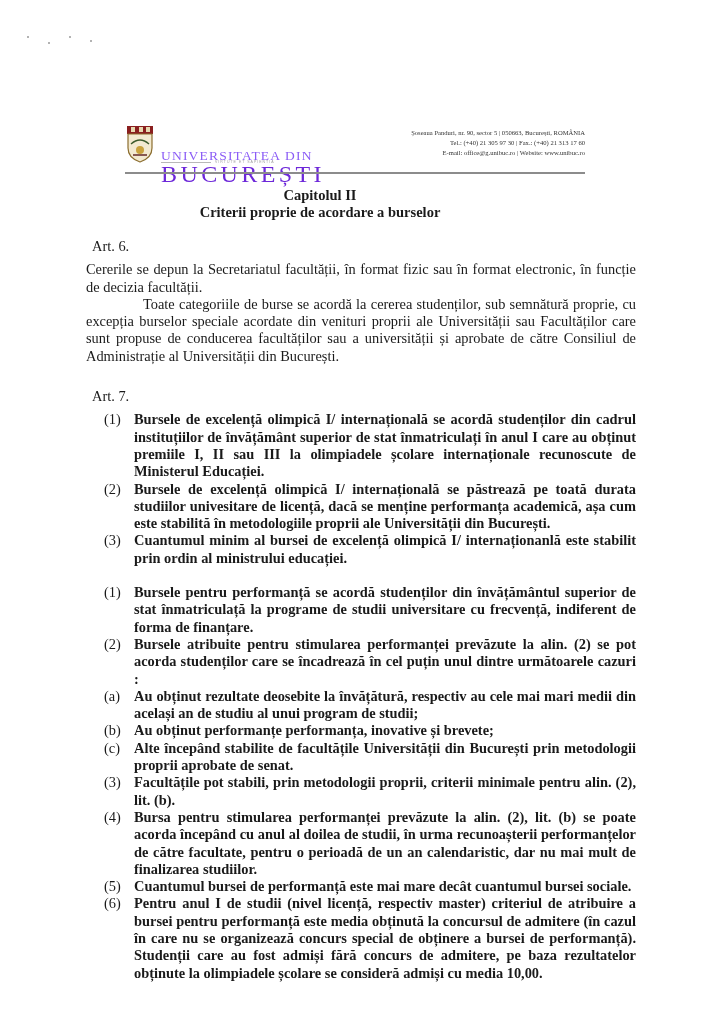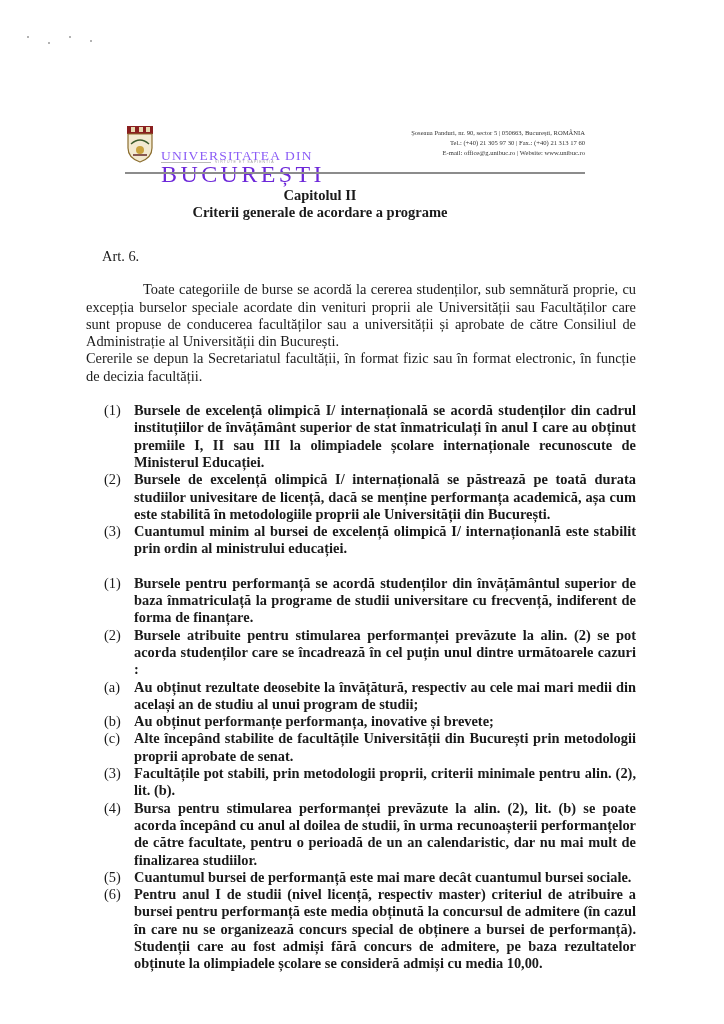--- a/index.html
+++ b/index.html
@@ -19,21 +19,21 @@
   .tagline-line { width: 50px; height: 1px; background: #b8b8b8; }
   .tagline { font-size: 3.5px; letter-spacing: 1px; color: #a0a0a0; font-family: "Liberation Sans", sans-serif; }
 
   .contact { position: absolute; right: 0; top: 6px; text-align: right; font-size: 6.6px; line-height: 10px; color: #333; font-family: "Liberation Serif", serif; }
   .rule { position: absolute; left: 0; top: 50px; width: 460px; height: 1.5px; background: #8c8c8c; }
 
   .title-block { position: absolute; left: 0; width: 640px; top: 187px; text-align: center; }
   .title-block div { font-weight: bold; font-size: 14.5px; line-height: 17px; }
 
   .content { position: absolute; left: 86px; top: 232px; width: 550px; font-size: 14.4px; line-height: 17.3px; }
-  .art-heading { margin: 16px; }
+  .art-heading { margin: 6px; }
   .para { text-align: justify; margin: 0; }
   .indent { text-indent: 57px; }
   .gap { height: 17px; }
   .sub { margin-left: 18px; }
   .item { display: flex; margin-left: 18px; }
   .item .num { width: 30px; flex: 0 0 30px; white-space: nowrap; }
   .item .txt { flex: 1; text-align: justify; font-weight: bold; }
 </style>
 </head>
 <body>
@@ -67,53 +67,54 @@
   <div class="contact">
     <div>Șoseaua Panduri, nr. 90, sector 5 | 050663, București, ROMÂNIA</div>
     <div>Tel.: (+40) 21 305 97 30 | Fax.: (+40) 21 313 17 60</div>
     <div>E-mail: office@g.unibuc.ro | Website: www.unibuc.ro</div>
   </div>
   <div class="rule"></div>
 </div>
 
 <div class="title-block">
   <div>Capitolul II</div>
-  <div>Criterii generale de acordare a programe</div>
+  <div>Criterii proprie de acordare a burselor</div>
 </div>
 
 <div class="content">
   <div>
     <div class="art-heading">Art. 6.</div>
+    <p class="para">Cererile se depun la Secretariatul facultății, în format fizic sau în format electronic, în funcție de decizia facultății.</p>
     <p class="para indent">Toate categoriile de burse se acordă la cererea studenților, sub semnătură proprie, cu excepția burselor speciale acordate din venituri proprii ale Universității sau Facultăților care sunt propuse de conducerea facultăților sau a universității și aprobate de către Consiliul de Administrație al Universității din București.</p>
-    <p class="para">Cererile se depun la Secretariatul facultății, în format fizic sau în format electronic, în funcție de decizia facultății.</p>
   </div>
 
   <div class="gap"></div>
 
   <div>
+    <div class="art-heading">Art. 7.</div>
     <div class="item">
       <span class="num">(1)</span>
       <span class="txt">Bursele de excelență olimpică I/ internațională se acordă studenților din cadrul instituțiilor de învățământ superior de stat înmatriculați în anul I care au obținut premiile I, II sau III la olimpiadele școlare internaționale recunoscute de Ministerul Educației.</span>
     </div>
     <div class="item">
       <span class="num">(2)</span>
       <span class="txt">Bursele de excelență olimpică I/ internațională se păstrează pe toată durata studiilor univesitare de licență, dacă se menține performanța academică, așa cum este stabilită în metodologiile proprii ale Universității din București.</span>
     </div>
     <div class="item">
       <span class="num">(3)</span>
       <span class="txt">Cuantumul minim al bursei de excelență olimpică I/ internaționanlă este stabilit prin ordin al ministrului educației.</span>
     </div>
   </div>
 
   <div class="gap"></div>
 
   <div>
     <div class="item">
       <span class="num">(1)</span>
-      <span class="txt">Bursele pentru performanță se acordă studenților din învățământul superior de baza înmatriculață la programe de studii universitare cu frecvență, indiferent de forma de finanțare.</span>
+      <span class="txt">Bursele pentru performanță se acordă studenților din învățământul superior de stat înmatriculață la programe de studii universitare cu frecvență, indiferent de forma de finanțare.</span>
     </div>
     <div class="item">
       <span class="num">(2)</span>
       <span class="txt">Bursele atribuite pentru stimularea performanței prevăzute la alin. (2) se pot acorda studenților care se încadrează în cel puțin unul dintre următoarele cazuri :</span>
     </div>
     <div class="item">
       <span class="num">(a)</span>
       <span class="txt">Au obținut rezultate deosebite la învățătură, respectiv au cele mai mari medii din același an de studiu al unui program de studii;</span>
     </div>
     <div class="item">

